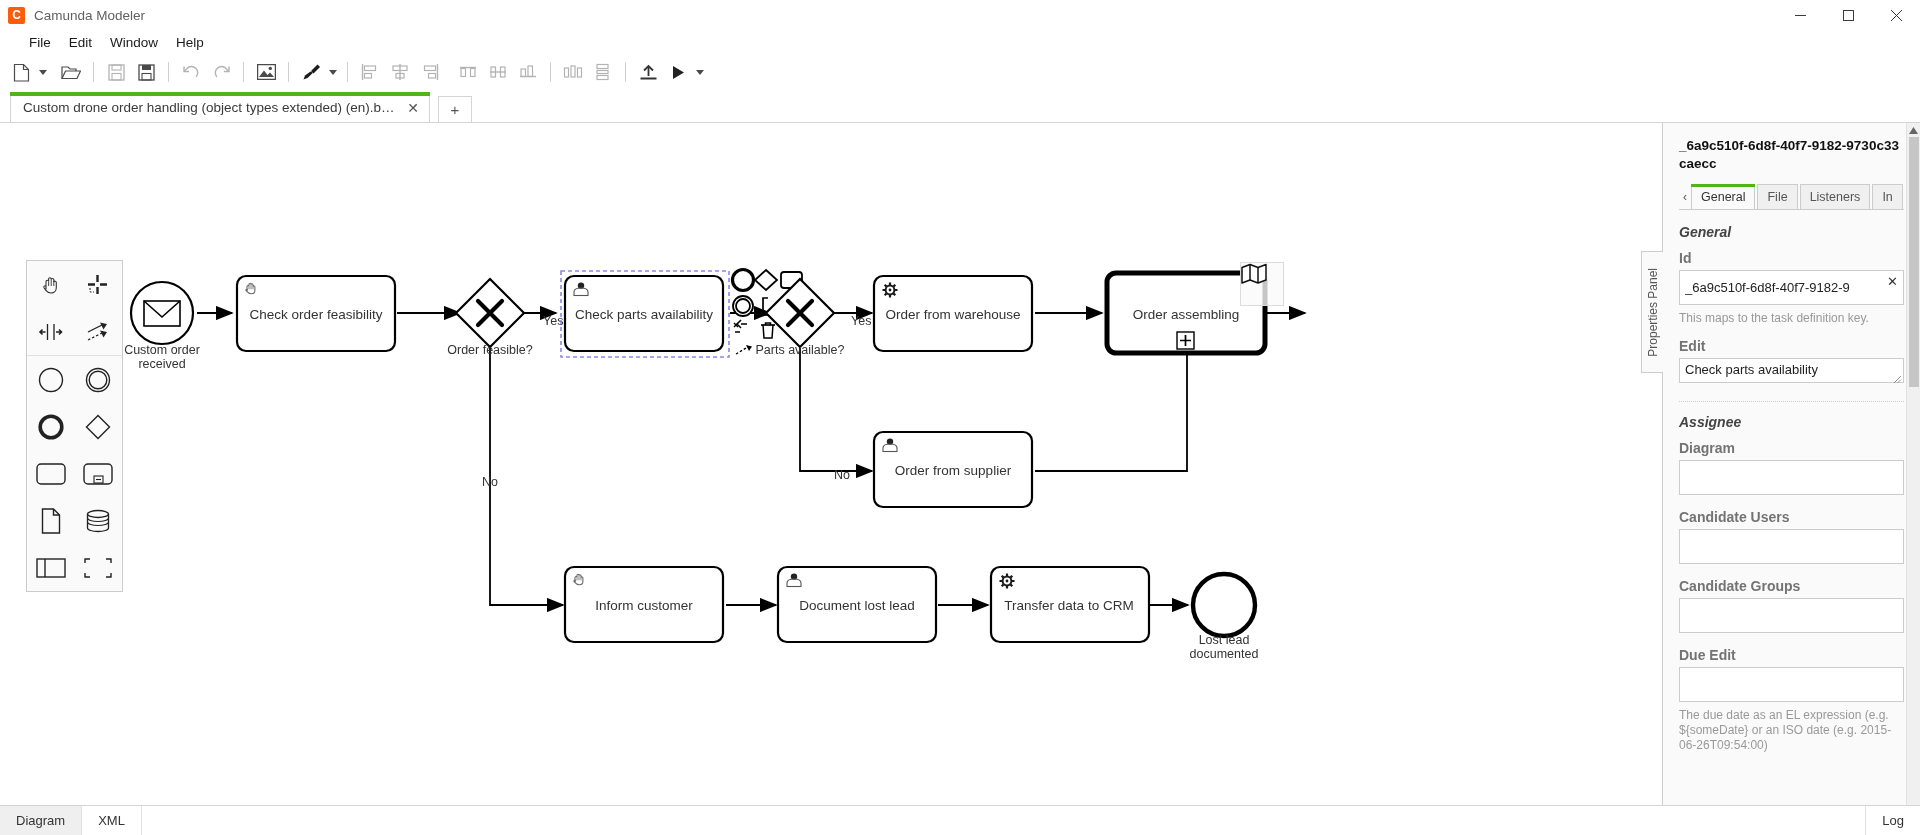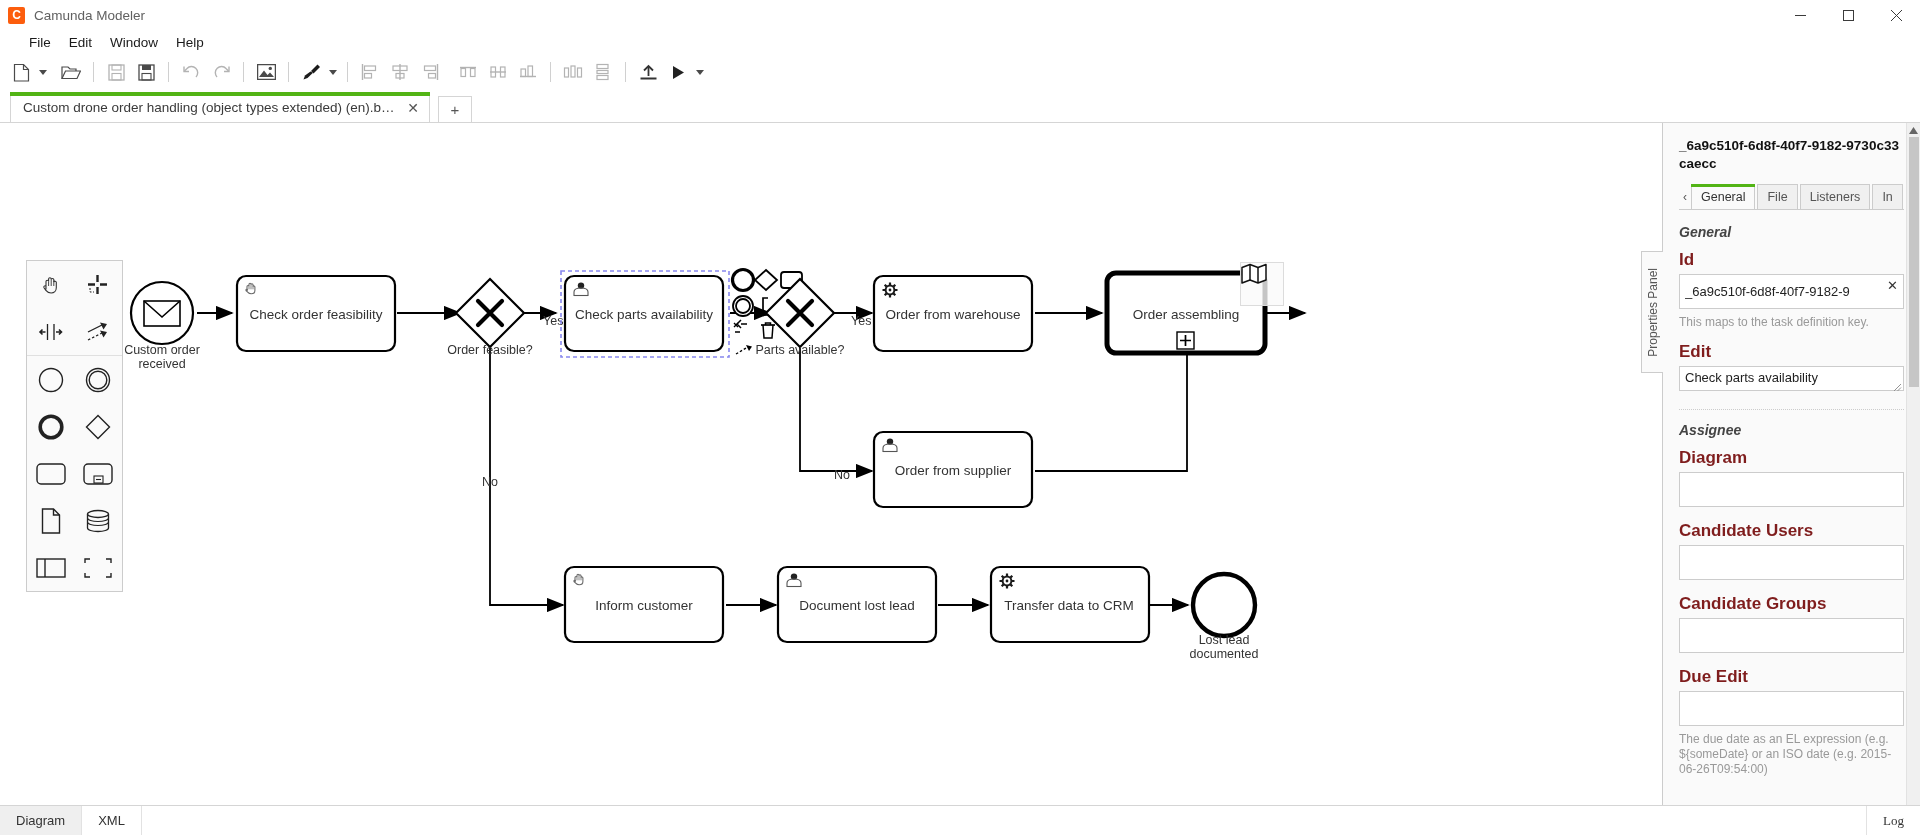--- a/index.html
+++ b/index.html
@@ -101,21 +101,21 @@
     height: 25px; padding: 0 9px; display: flex; align-items: center;
     font-size: 12.5px; color: #555; border: 1px solid #ccc; border-bottom: none;
     background: #f0f0f0; margin-right: 2px; position: relative;
   }
   .ptab.active { background: #fafafa; color: #333; }
   .ptab.active::before {
     content: ""; position: absolute; left: -1px; right: -1px; top: -1px; height: 3px; background: #52b415;
   }
   .ptab-arrow { color: #555; font-size: 12px; padding: 0 4px; display:flex; align-items:center; height:25px; }
   .group-title { font-size: 14px; font-style: italic; font-weight: bold; color: #444; margin: 4px 0 10px; }
-  .field-label { font-size: 17px; font-weight: bold; color: #7f1d1d; margin-bottom: 4px; }
+  .field-label { font-size: 14px; font-weight: bold; color: #737373; margin-bottom: 4px; }
   .field-input {
     width: 100%; height: 35px; border: 1px solid #ccc; background: #fff;
     font-size: 13px; color: #222; padding: 0 24px 0 5px; font-family: "Liberation Sans", sans-serif;
     position: relative;
   }
   .input-wrap { position: relative; margin-bottom: 6px; }
   .input-clear {
     position: absolute; right: 6px; top: 5px; font-size: 13px; color: #333; line-height: 1;
   }
   .field-hint { font-size: 12px; color: #999; margin-bottom: 12px; line-height: 15px; }
@@ -154,21 +154,21 @@
   
   .statusbar {
     height: 30px; flex: 0 0 30px; display: flex; align-items: stretch;
     border-top: 1px solid #d5d5d5; background: #fff;
   }
   .status-tab {
     padding: 9px 16px; display: flex; align-items: center; font-size: 13px; color: #333;
     border-right: 1px solid #e2e2e2;
   }
   .status-tab.active { background: #efefef; }
-  .status-right { margin-left: auto; display: flex; font-family: Liberation Serif, serif; }
+  .status-right { margin-left: auto; display: flex; }
   .log-btn {
     padding: 0 16px; display: flex; align-items: center; font-size: 13px; color: #333;
     border-left: 1px solid #e2e2e2;
   }
   text { font-family: "Liberation Sans", sans-serif; }
 </style>
 </head>
 <body>
 
 <div class="app">

